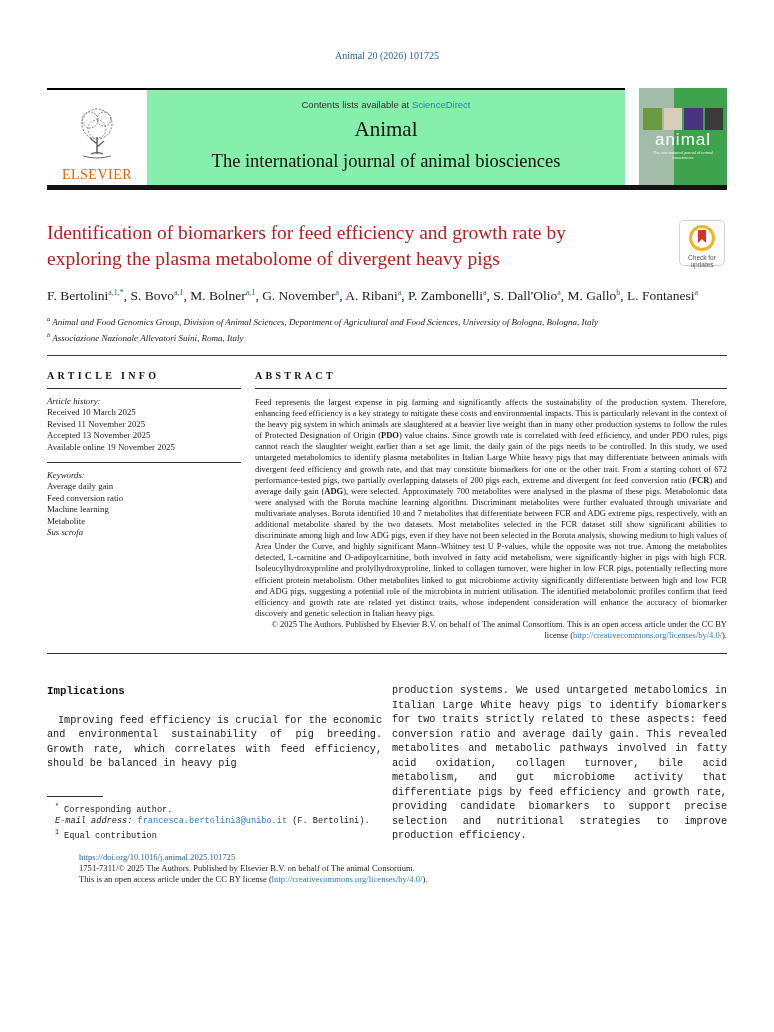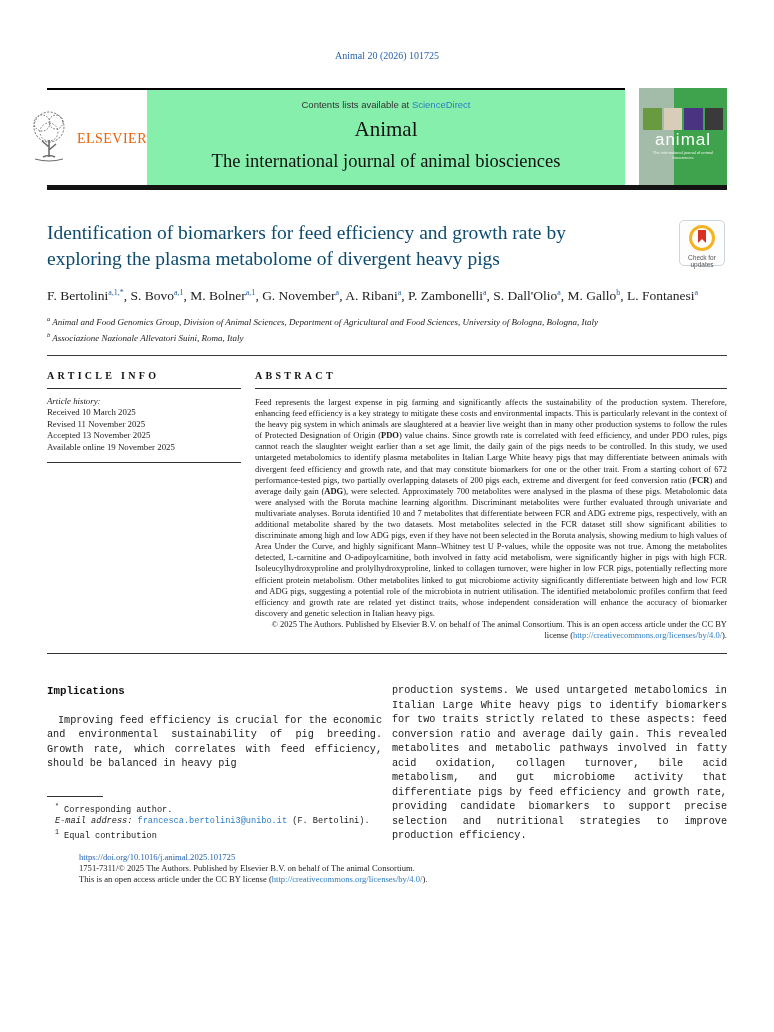--- a/index.html
+++ b/index.html
@@ -6,41 +6,41 @@
   body{width:774px;height:1032px;position:relative;overflow:hidden;
        font-family:"Liberation Serif",serif;color:#1c1c1c;}
   .page{box-sizing:border-box;width:774px;height:748px;padding:50px 47px 0 47px;}
 
   
   .citation{text-align:center;font-size:10px;line-height:12px;color:#2563ae;}
 
   
   .header-row{display:flex;margin-top:26px;align-items:stretch;}
   .header-main{flex:1;display:flex;border-top:2px solid #000;height:97px;box-sizing:border-box;}
-  .logo-box{width:100px;background:#fff;display:flex;flex-direction:row;align-items:center;justify-content:flex-end;padding:3px 0 2px;}
+  .logo-box{width:100px;background:#fff;display:flex;flex-direction:column;align-items:center;justify-content:flex-end;padding:3px 0 2px;}
   .elsevier-word{font-size:14px;letter-spacing:.5px;color:#e8630c;margin-top:1px;}
   .banner{flex:1;background:#86efac;text-align:center;padding-top:9px;}
   .contents-line{font-size:9.5px;font-family:"Liberation Sans",sans-serif;color:#333;}
   .sd-link{color:#2e7cc3;cursor:pointer;}
   .jname{font-size:21px;margin-top:7px;color:#111;}
   .jsub{font-size:18.5px;margin-top:9px;color:#111;}
   .cover{width:88px;height:97px;margin-left:14px;position:relative;
          background:linear-gradient(90deg,#a3bca9 0 40%,#3fa34d 40% 100%);overflow:hidden;flex:0 0 auto;}
   .cover-strip{position:absolute;top:20px;left:4px;right:4px;height:22px;display:flex;gap:2px;}
   .cover-strip div{flex:1;}
   .ph1{background:#6a9a3f;} .ph2{background:#d8cdb8;} .ph3{background:#4a3380;} .ph4{background:#3a3a3a;}
   .cover-title{position:absolute;top:42px;left:0;right:0;text-align:center;color:#fff;
                font-family:"Liberation Sans",sans-serif;font-size:17px;letter-spacing:1px;}
   .cover-tagline{position:absolute;top:62px;left:4px;right:4px;color:#eaf5ea;
                  font-family:"Liberation Sans",sans-serif;font-size:4px;line-height:5px;text-align:center;}
   .black-bar{height:5px;background:#141414;}
 
   
   .title-row{display:flex;justify-content:space-between;margin-top:30px;}
-  h1.title{font-size:19.5px;font-weight:normal;line-height:26px;margin:0;max-width:595px;color:#0c4a6e;}
+  h1.title{font-size:19.5px;font-weight:normal;line-height:26px;margin:0;max-width:595px;color:#b91c1c;}
   .badge{width:46px;height:46px;border:1px solid #ccd4dc;border-radius:5px;background:#fdfdfd;
          text-align:center;padding-top:4px;box-sizing:border-box;cursor:pointer;flex:0 0 auto;margin-right:2px;}
   .badge-circle{width:20px;height:20px;border-radius:50%;border:3px solid #f5b324;margin:0 auto;position:relative;background:#fff;}
   .bookmark{position:absolute;left:6px;top:2px;width:8px;height:13px;background:#d93025;
             clip-path:polygon(0 0,100% 0,100% 100%,50% 70%,0 100%);}
   .badge-text{font-size:6.5px;line-height:7px;color:#555;font-family:"Liberation Sans",sans-serif;margin-top:3px;}
 
   
   .authors{margin-top:12px;font-size:13.5px;line-height:16.5px;color:#222;max-width:660px;}
   .authors sup{color:#2563ae;font-size:8px;}
@@ -162,20 +162,28 @@
       <div class="sec-heading">ARTICLE INFO</div>
       <hr class="mini-rule">
       <div class="ai-block">
         <div class="ai-label">Article history:</div>
         <div>Received 10 March 2025</div>
         <div>Revised 11 November 2025</div>
         <div>Accepted 13 November 2025</div>
         <div>Available online 19 November 2025</div>
       </div>
       <hr class="mini-rule second">
+      <div class="ai-block">
+        <div class="ai-label">Keywords:</div>
+        <div>Average daily gain</div>
+        <div>Feed conversion ratio</div>
+        <div>Machine learning</div>
+        <div>Metabolite</div>
+        <div class="kw-italic">Sus scrofa</div>
+      </div>
     </div>
     <div class="abs-col">
       <div class="sec-heading">ABSTRACT</div>
       <hr class="mini-rule">
       <div class="abs-text">
         <span>Feed represents the largest expense in pig farming and significantly affects the sustainability of the production system. Therefore, enhancing feed efficiency is a key strategy to mitigate these costs and environmental impacts. This is particularly relevant in the context of the heavy pig system in which animals are slaughtered at a heavier live weight than in many other production systems to follow the rules of Protected Designation of Origin (</span><b>PDO</b><span>) value chains. Since growth rate is correlated with feed efficiency, and under PDO rules, pigs cannot reach the slaughter weight earlier than a set age limit, the daily gain of the pigs needs to be controlled. In this study, we used untargeted metabolomics to identify plasma metabolites in Italian Large White heavy pigs that may differentiate between animals with divergent feed efficiency and growth rate, and that may constitute biomarkers for one or the other trait. From a starting cohort of 672 performance-tested pigs, two partially overlapping datasets of 200 pigs each, extreme and divergent for feed conversion ratio (</span><b>FCR</b><span>) and average daily gain (</span><b>ADG</b><span>), were selected. Approximately 700 metabolites were analysed in the plasma of these pigs. Metabolomic data were analysed with the Boruta machine learning algorithm. Discriminant metabolites were further evaluated through univariate and multivariate analyses. Boruta identified 10 and 7 metabolites that differentiate between FCR and ADG extreme pigs, respectively, with an additional metabolite shared by the two datasets. Most metabolites selected in the FCR dataset still show significant abilities to discriminate among high and low ADG pigs, even if they have not been selected in the Boruta analysis, showing medium to high values of Area Under the Curve, and highly significant Mann–Whitney test U P-values, while the opposite was not true. Among the metabolites detected, L-carnitine and O-adipoylcarnitine, both involved in fatty acid metabolism, were significantly higher in pigs with high FCR. Isoleucylhydroxyproline and prolylhydroxyproline, linked to collagen turnover, were higher in low FCR pigs, potentially reflecting more efficient protein metabolism. Other metabolites linked to gut microbiome activity significantly differentiate between high and low FCR and ADG pigs, suggesting a potential role of the microbiota in nutrient utilisation. The identified metabolomic profiles confirm that feed efficiency and growth rate are related yet distinct traits, whose independent consideration will enhance the accuracy of biomarker discovery and genetic selection in Italian heavy pigs.</span>
       </div>
       <div class="abs-copy">
         <span>© 2025 The Authors. Published by Elsevier B.V. on behalf of The animal Consortium. This is an open access article under the CC BY license (</span><span class="blue-link">http://creativecommons.org/licenses/by/4.0/</span><span>).</span>
       </div>

